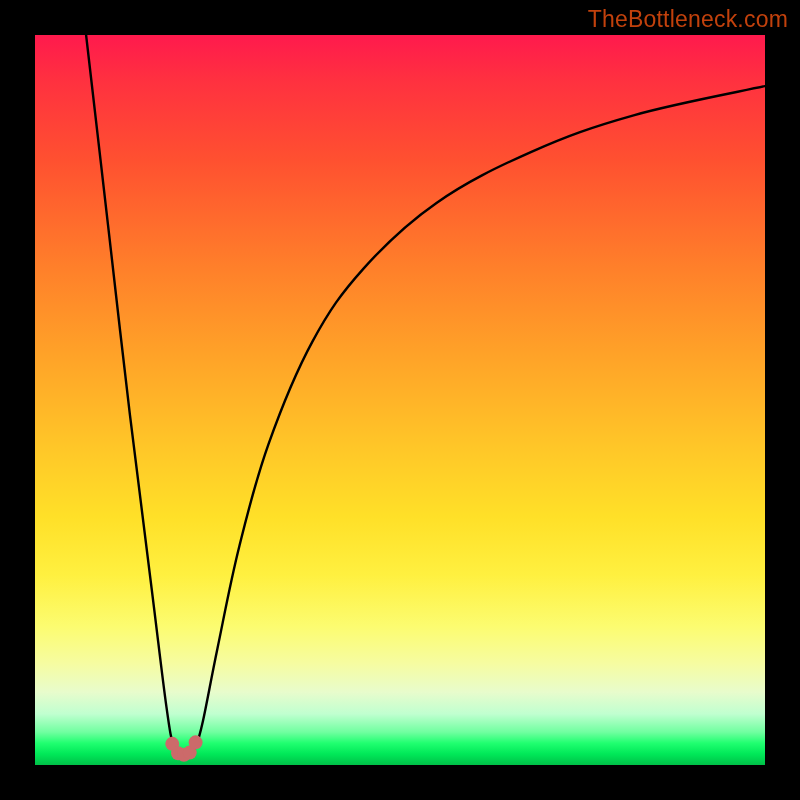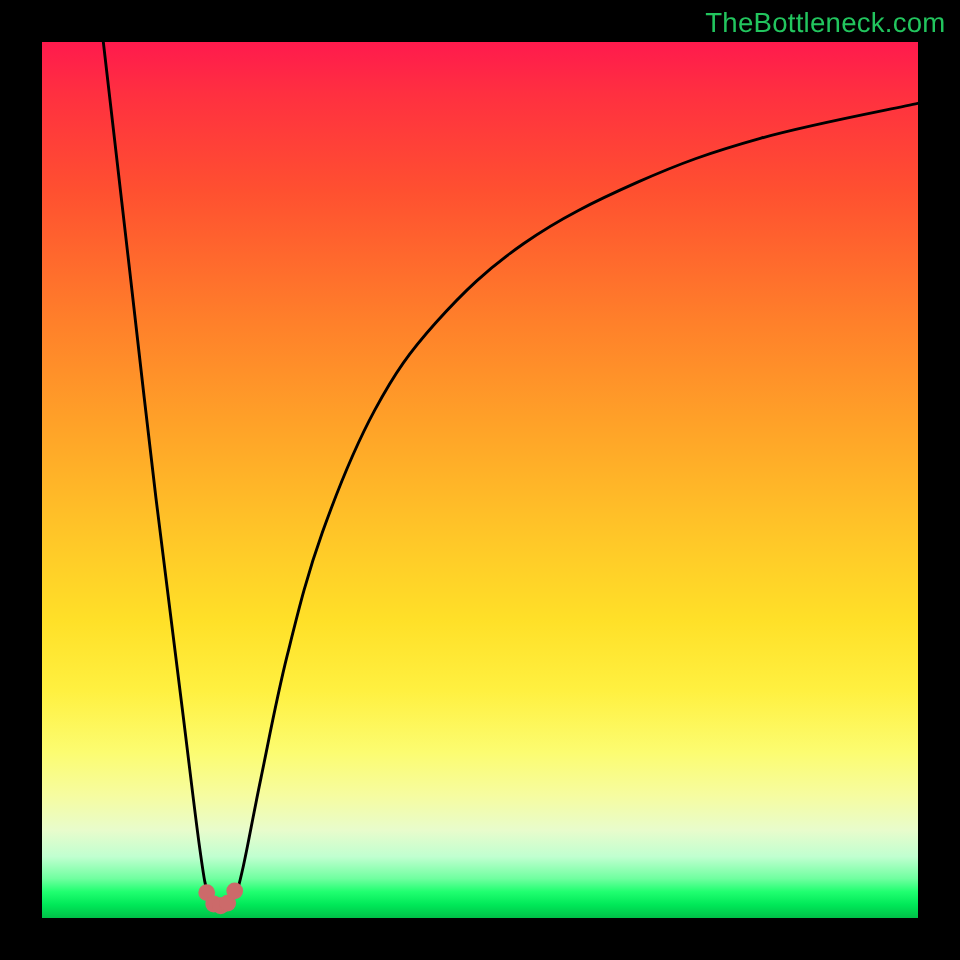--- a/index.html
+++ b/index.html
@@ -49,21 +49,21 @@
       #70ffa0 95.5%,
       #20ff70 97%,
       #00e858 98.5%,
       #00c048 100%
     );
   }
   .watermark {
     position: absolute;
     top: 6px;
     right: 12px;
-    color: #22c55e;
+    color: #c2410c;
     font-size: 23px;
     letter-spacing: 0.2px;
     font-weight: 400;
     user-select: none;
   }
   svg.curve {
     position: absolute;
     top: 0;
     left: 0;
     width: 730px;

